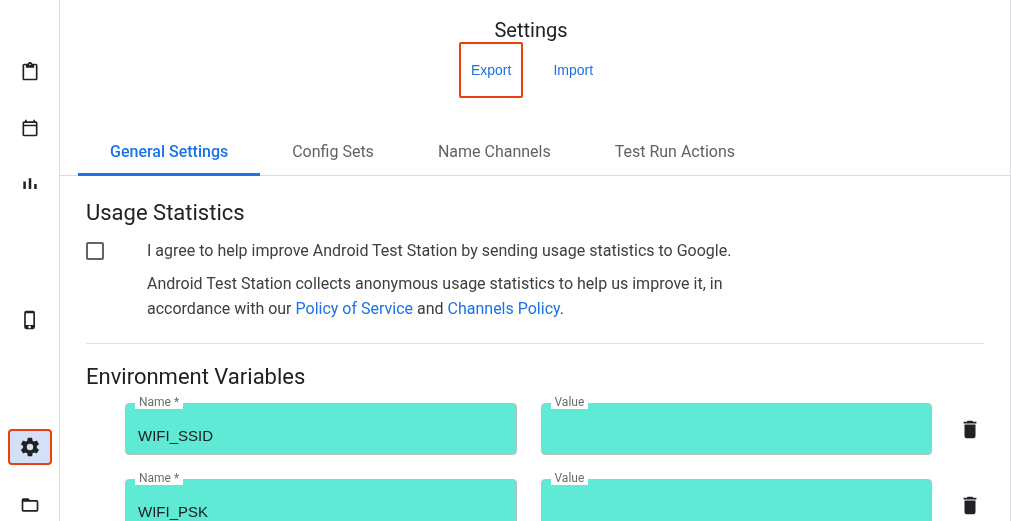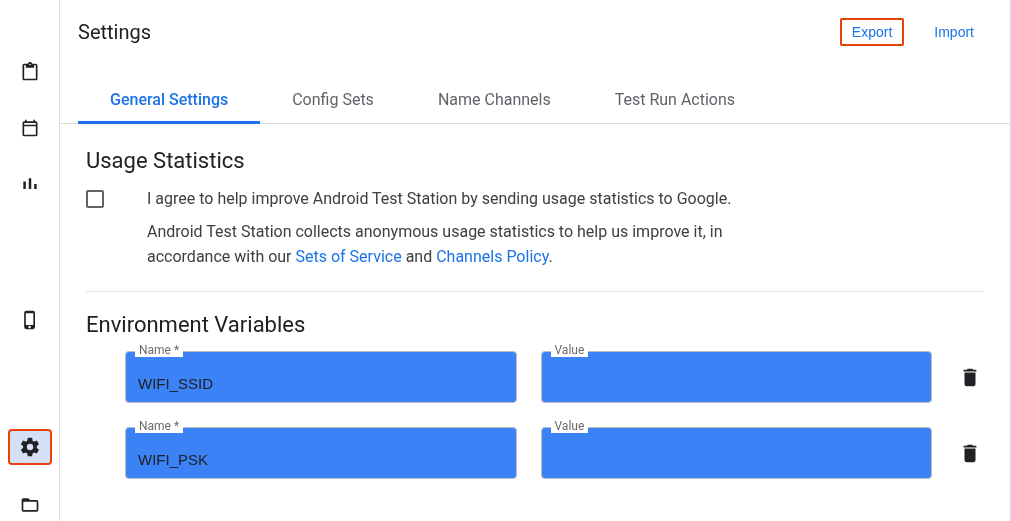--- a/index.html
+++ b/index.html
@@ -49,40 +49,40 @@
       left: 60px;
       top: 0;
       right: 0;
       height: 521px;
       overflow: auto;
       border-right: 1px solid #dadce0;
     }
     .header {
       display: flex;
       align-items: center;
-      justify-content: space-between;
       padding: 18px 26px 8px 18px;
+      flex-direction: column;
     }
     .page-title {
       font-size: 20px;
       font-weight: 400;
       color: #202124;
     }
     .header-actions {
       display: flex;
       gap: 20px;
       align-items: center;
     }
     .link-btn {
       color: #1a73e8;
       font-size: 14px;
       cursor: pointer;
       background: none;
       border: none;
-      padding: 4px 10px;
+      padding: 18px 10px;
     }
     .link-btn.highlighted {
       border: 2px solid #e8410b;
       border-radius: 2px;
     }
     .tabs {
       display: flex;
       border-bottom: 1px solid #dadce0;
       padding: 0 18px;
       gap: 0;
@@ -166,21 +166,21 @@
     }
     .field input {
       width: 100%;
       height: 52px;
       border: 1px solid #bdbdbd;
       border-radius: 4px;
       padding: 18px 12px 6px 12px;
       font-size: 15px;
       color: #202124;
       outline: none;
-      background: #3b82f6;
+      background: #5eead4;
     }
     .field label {
       position: absolute;
       left: 10px;
       top: -8px;
       font-size: 12px;
       color: #6b6b6b;
       background: #fff;
       padding: 0 4px;
     }
@@ -249,21 +249,21 @@
     <div class="tab">Test Run Actions</div>
   </div>
 
   <div class="content">
     <h2 class="section-title">Usage Statistics</h2>
     <div class="usage-row">
       <div class="checkbox"></div>
       <div class="usage-text">
         <div>I agree to help improve Android Test Station by sending usage statistics to Google.</div>
         <div class="sub">
-          <span>Android Test Station collects anonymous usage statistics to help us improve it, in accordance with our </span><a class="text-link">Sets of Service</a><span> and </span><a class="text-link">Channels Policy</a><span>.</span>
+          <span>Android Test Station collects anonymous usage statistics to help us improve it, in accordance with our </span><a class="text-link">Policy of Service</a><span> and </span><a class="text-link">Channels Policy</a><span>.</span>
         </div>
       </div>
     </div>
 
     <hr class="divider">
 
     <h2 class="section-title">Environment Variables</h2>
 
     <div class="env-row">
       <div class="field">

